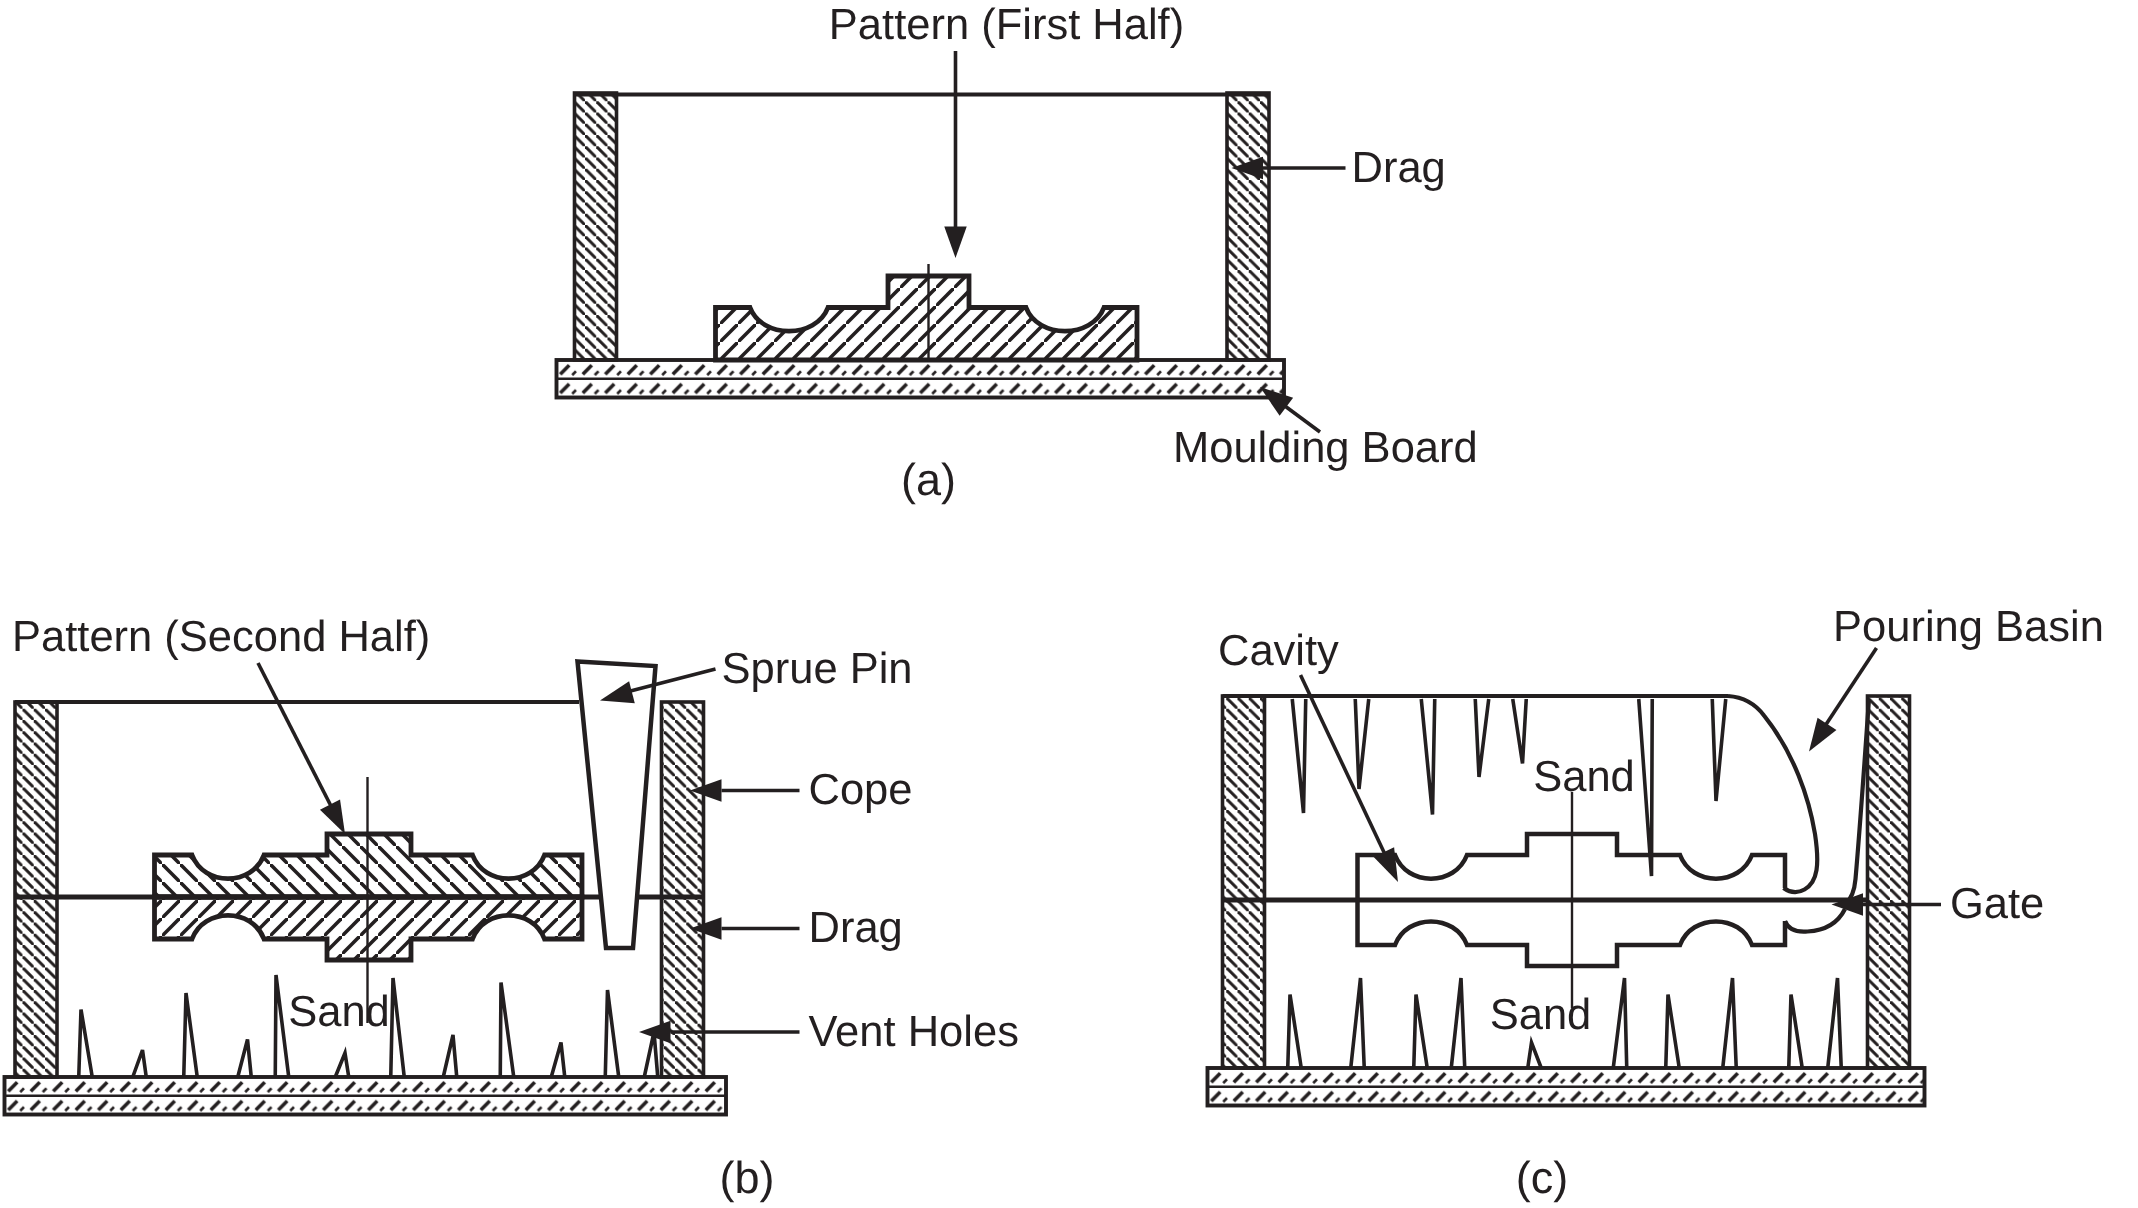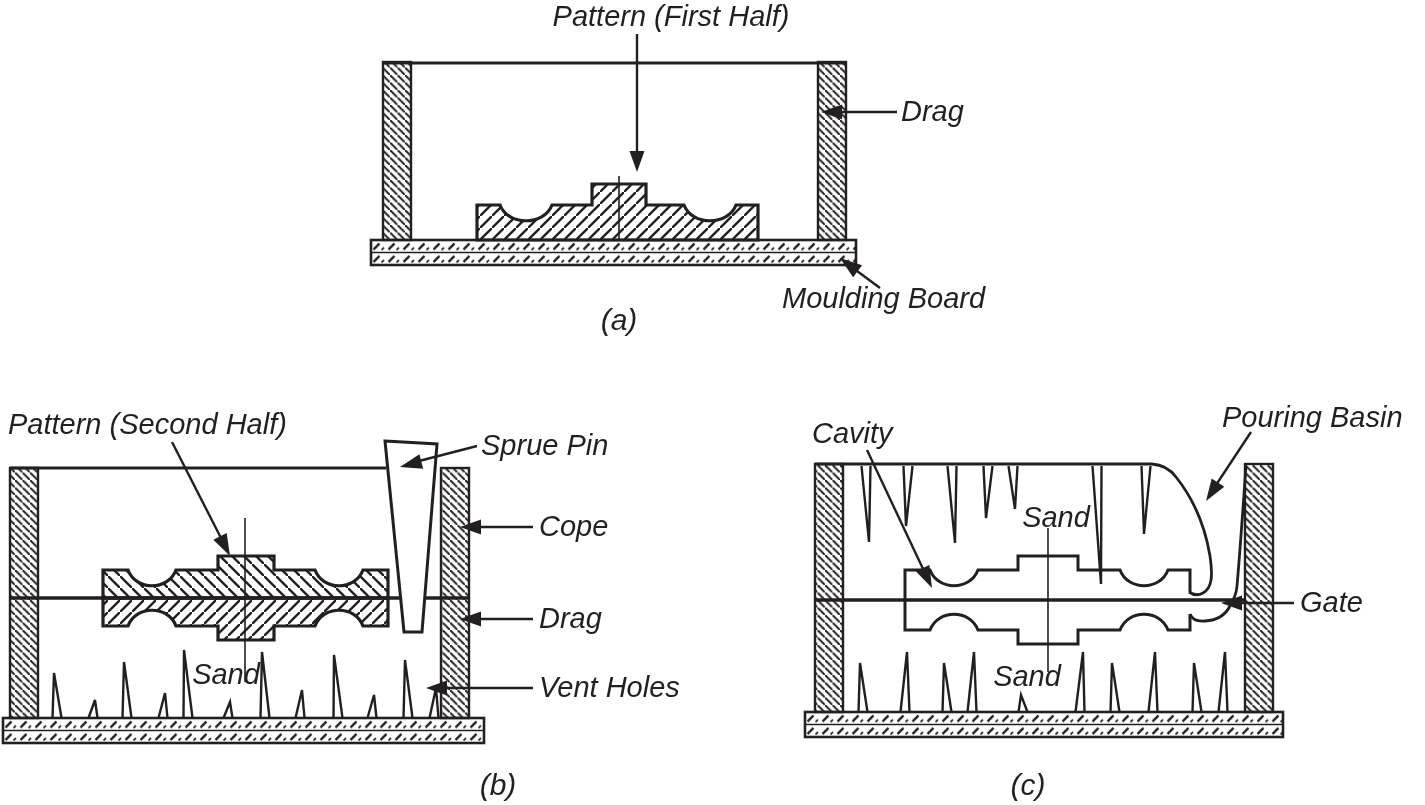--- a/index.html
+++ b/index.html
@@ -1,17 +1,17 @@
 <!DOCTYPE html>
 <html style="--ink: #231f20; --paper: #ffffff;"><head>
 <meta charset="utf-8">
 <style>
   :root { --ink: #231f20; --paper: #ffffff; }
   html, body { margin: 0; padding: 0; background: var(--paper); }
-  .stage { position: relative; width: 1425px; height: 805px; background: var(--paper); font-style: italic; }
+  .stage { position: relative; width: 1425px; height: 805px; background: var(--paper); }
   svg { display: block; }
   .ln   { stroke: var(--ink); fill: none; }
   .fill { fill: var(--ink); stroke: none; }
   .wh   { fill: #ffffff; stroke: var(--ink); }
   .t {
     font-family: "Liberation Sans", sans-serif;
     font-size: 29px;
     fill: var(--ink);
   }
   .cap { font-size: 30px; }

